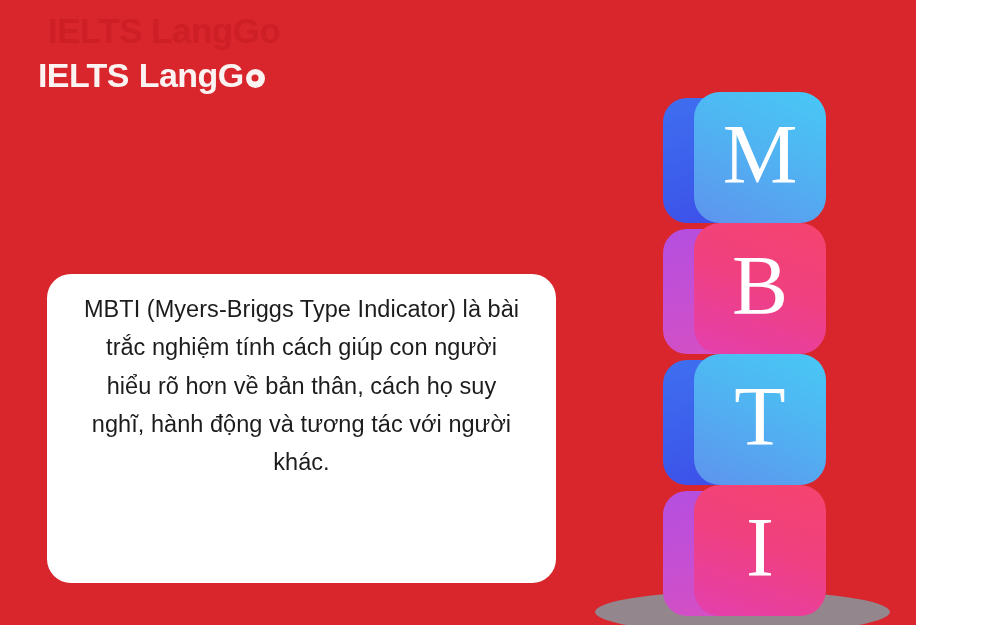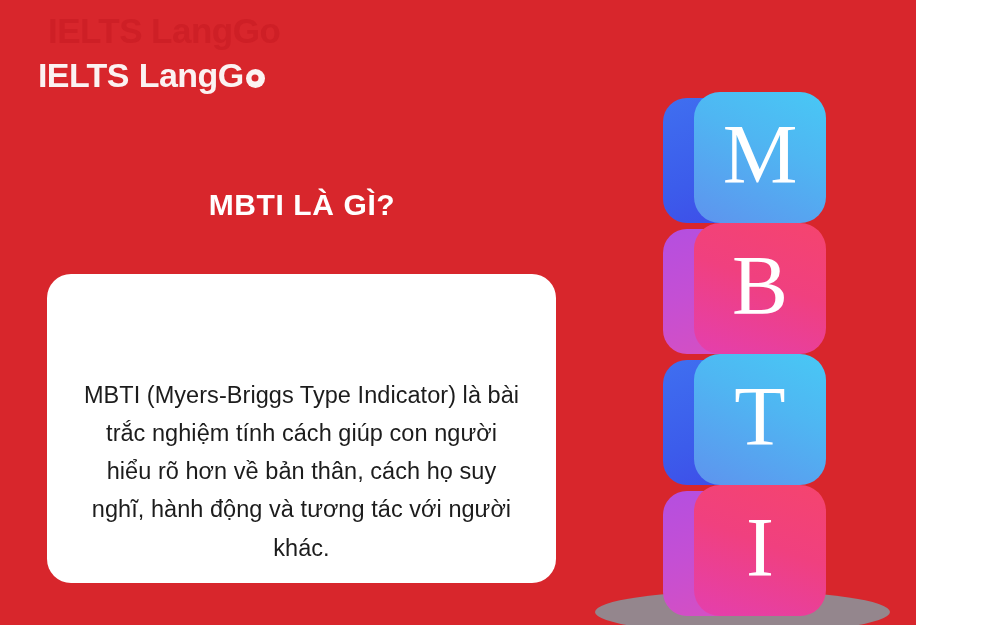--- a/index.html
+++ b/index.html
@@ -90,21 +90,21 @@
   
   .card {
     position: absolute;
     left: 47px;
     top: 274px;
     width: 509px;
     height: 309px;
     background: #FFFFFF;
     border-radius: 24px;
     display: flex;
-    align-items: flex-end;
+    align-items: flex-start;
     justify-content: center;
     box-sizing: border-box;
     padding: 16px 34px;
   }
   .card-text {
     font-size: 23.5px;
     line-height: 1.63;
     color: #1C1C1C;
     text-align: center;
     letter-spacing: 0.05px;
@@ -186,21 +186,20 @@
     <span>IELTS</span><span class="gsp"></span><span>LangG</span><span>o</span>
   </div>
 
   <div class="logo">
     <span>IELTS</span>
       <span class="lsp"></span>
       <span>LangG</span>
       <span class="logo-ring"></span>
   </div>
 
-  <div class="heading">MBTI LÀ GÌ?</div>
 
   <div class="card">
     <div class="card-text">MBTI (Myers-Briggs Type Indicator) là bài trắc nghiệm tính cách giúp con người hiểu rõ hơn về bản thân, cách họ suy nghĩ, hành động và tương tác với người khác.</div>
   </div>
 
   <div class="stack">
     <div class="block-shadow"></div>
 
     <div class="block blue" id="blk0">
       <div class="back"></div>

